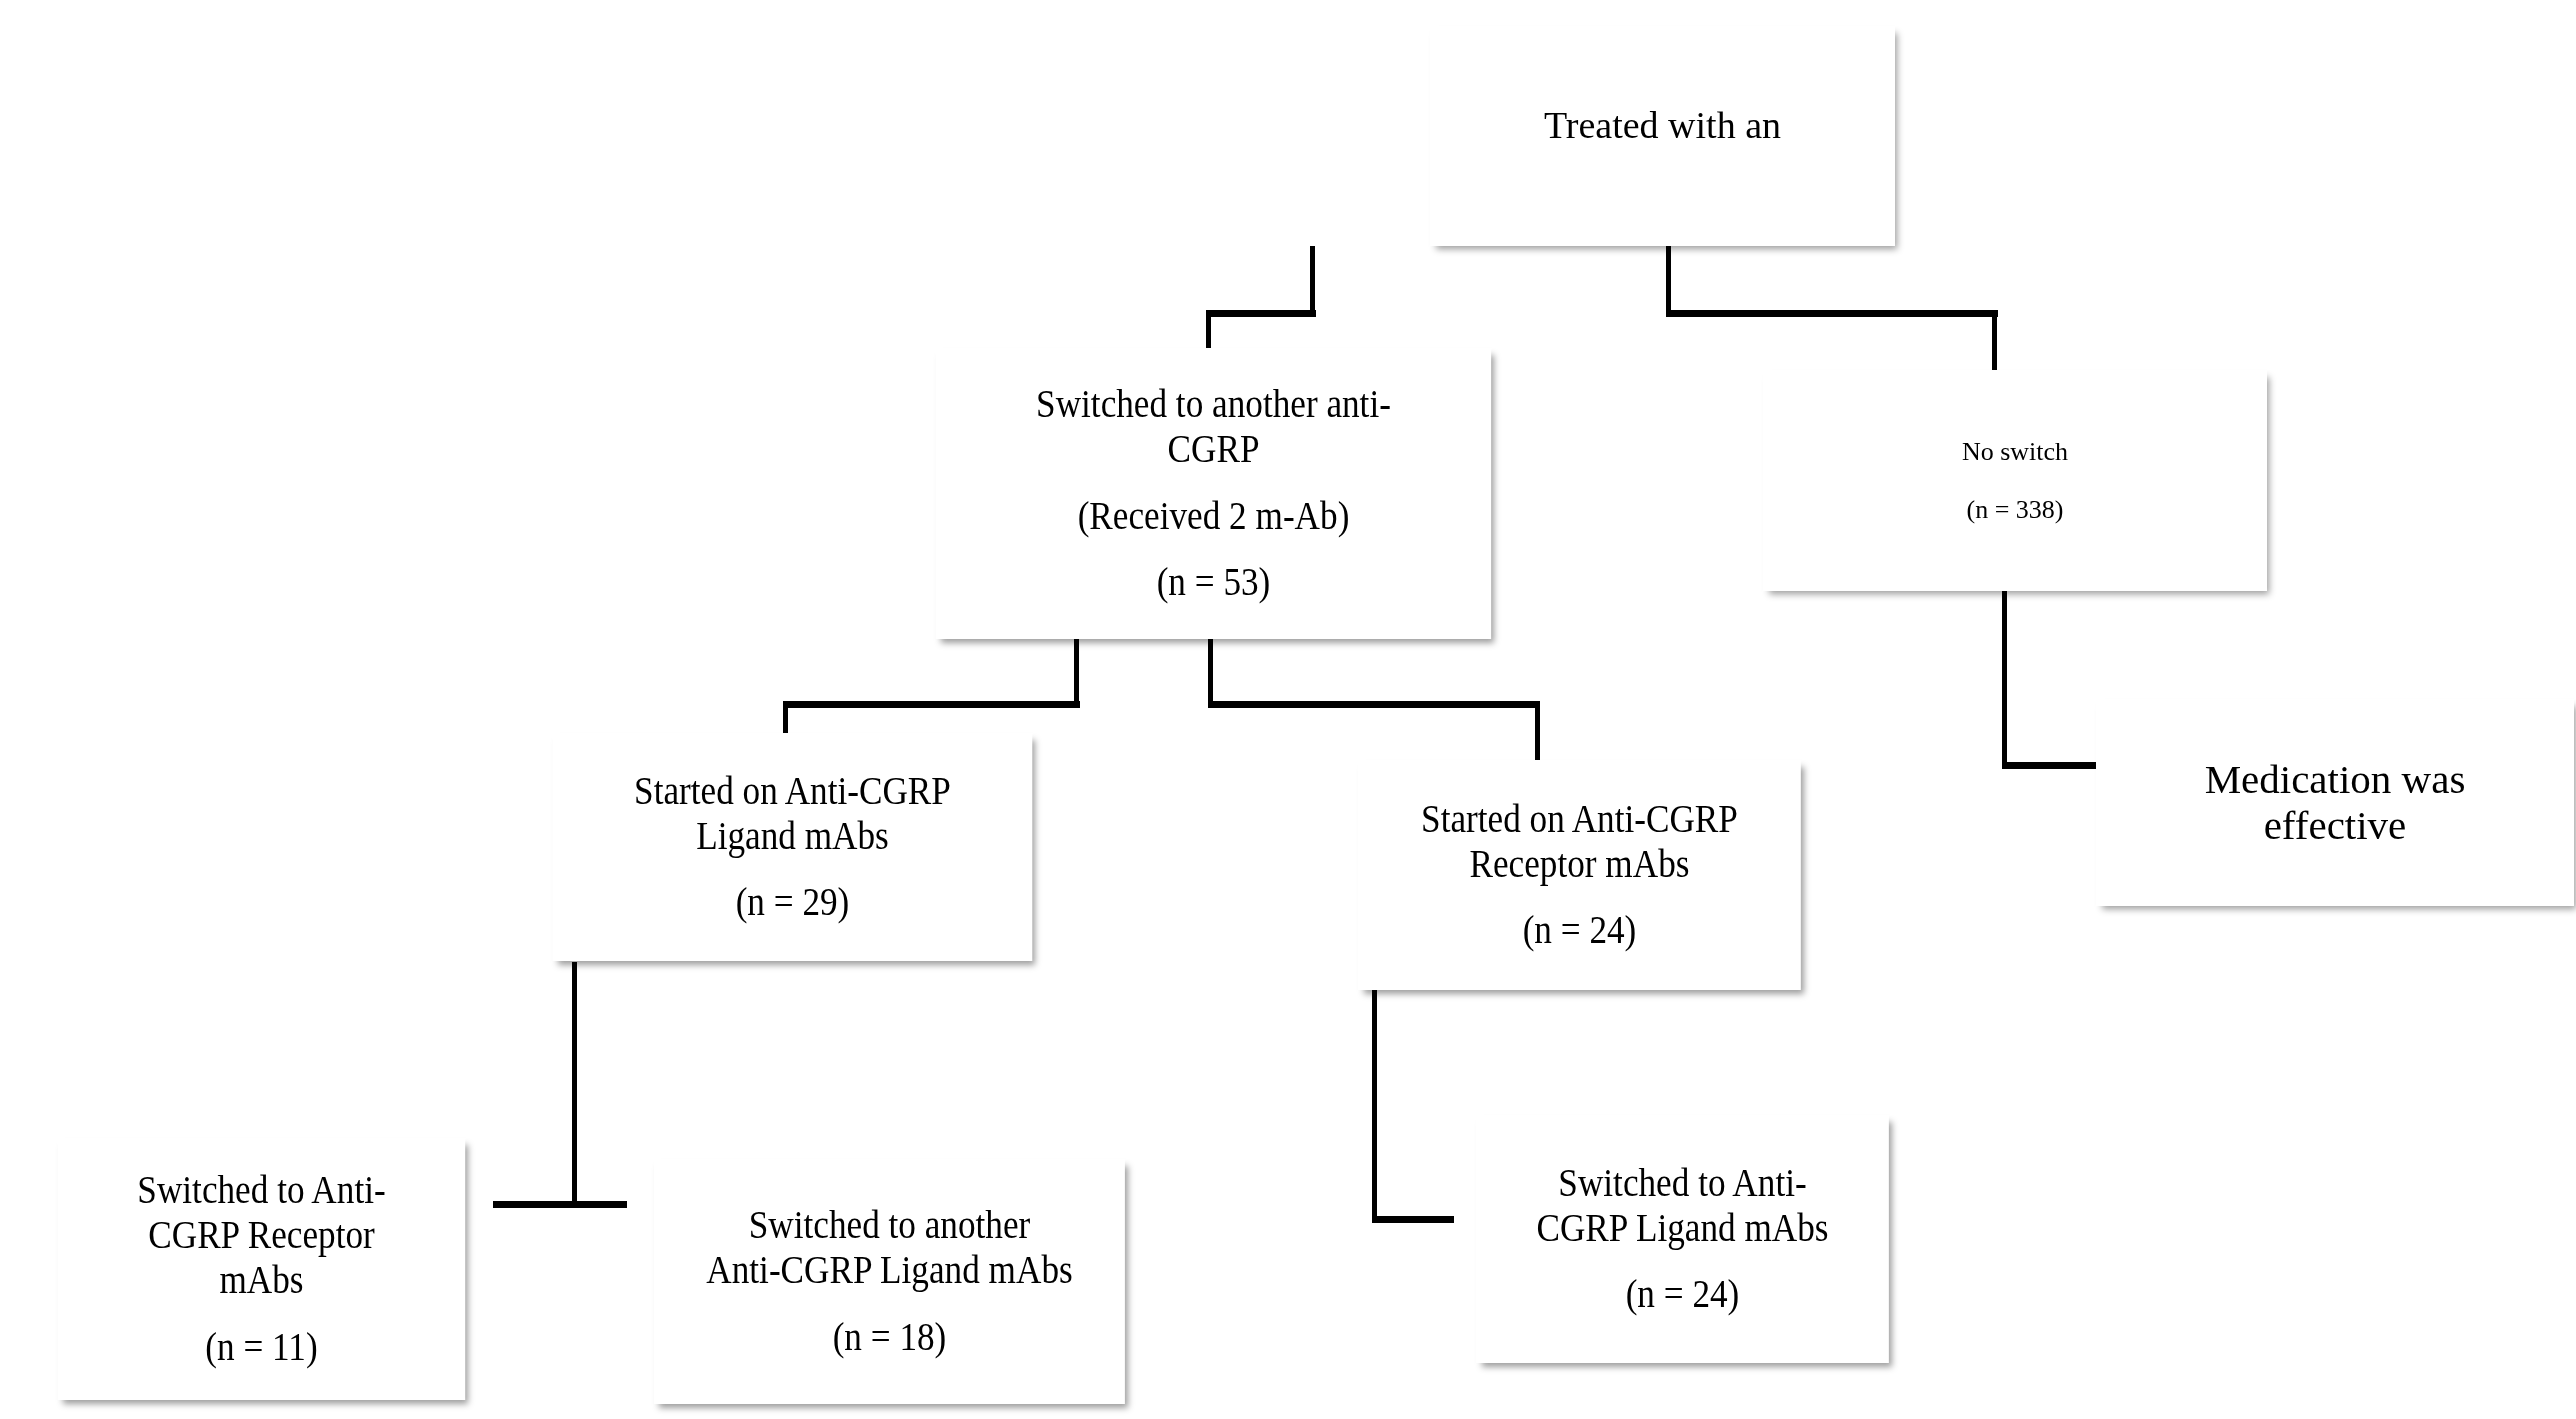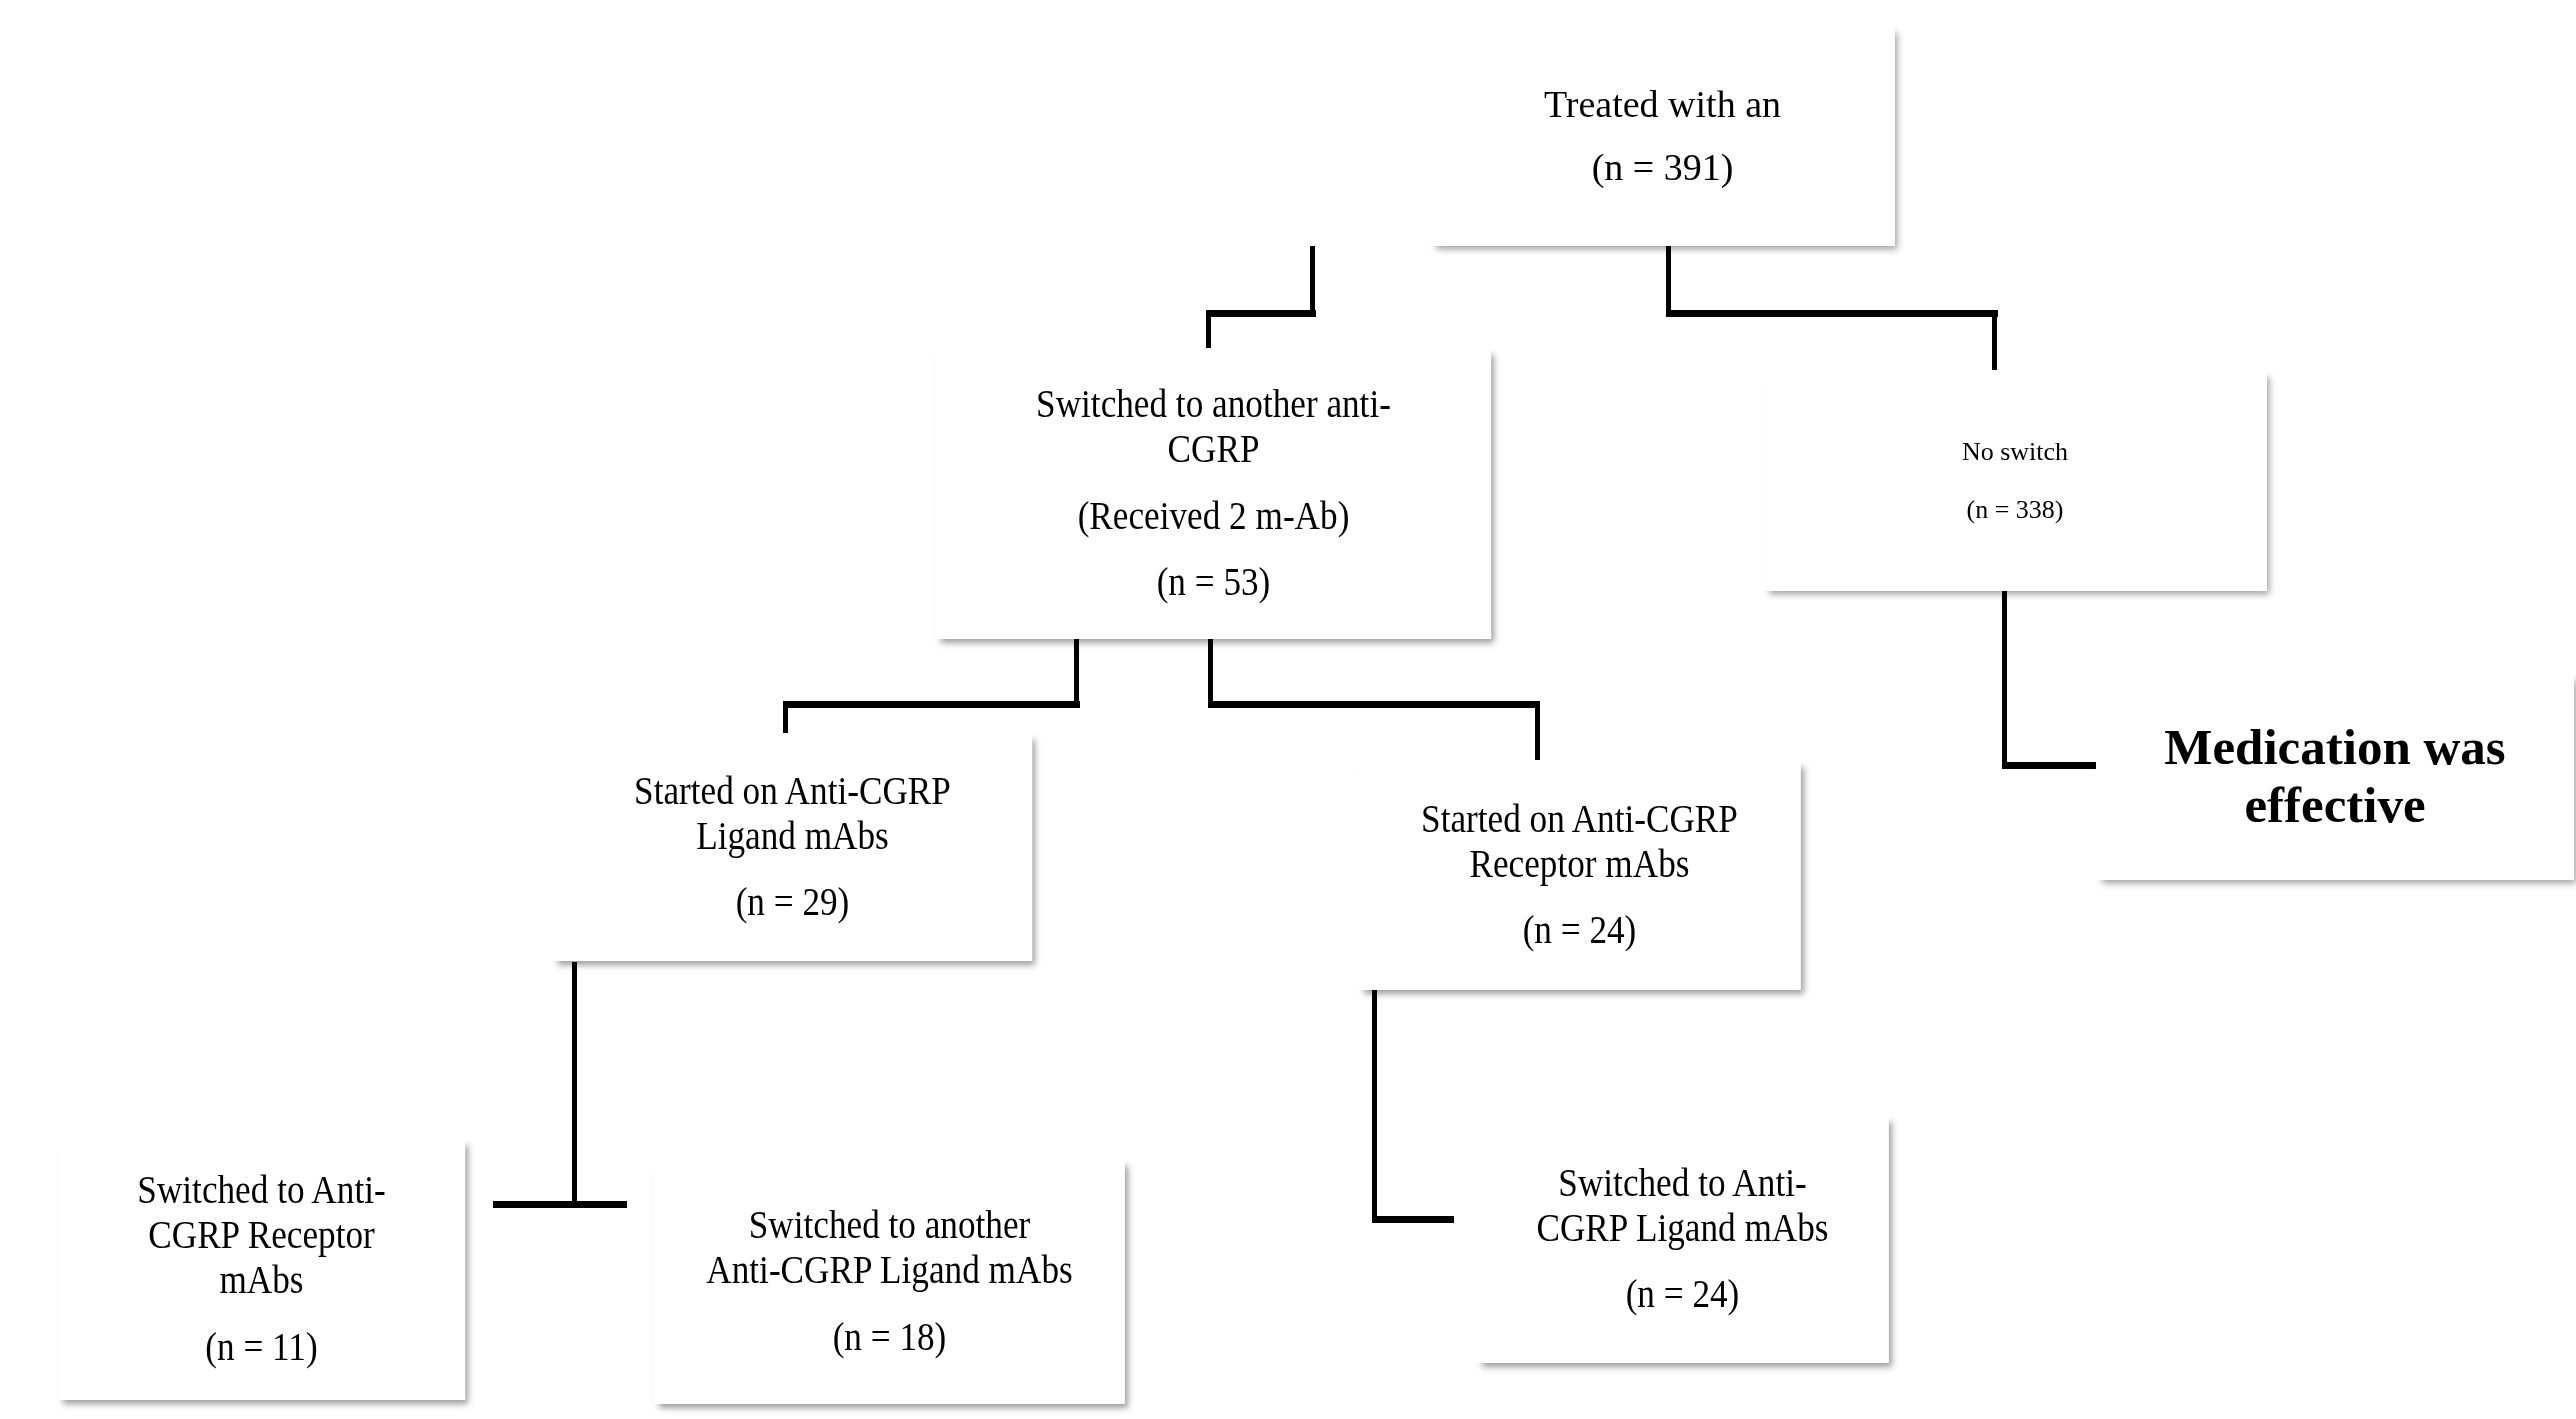--- a/index.html
+++ b/index.html
@@ -56,40 +56,39 @@
 
   <div class="edge v" style="left:572px;top:962px;height:243px;"></div>
   <div class="edge h" style="left:493px;top:1201px;width:134px;"></div>
 
   <div class="edge v" style="left:1372px;top:989px;height:233px;"></div>
   <div class="edge h" style="left:1372px;top:1216px;width:82px;"></div>
 
   <div class="node" style="left:1430px;top:26px;width:465px;height:220px;font-size:38px;">
     <span class="ln">Treated with an</span>
     <span class="gap"></span>
-    <span class="ln">(n =  391)</span>
   </div>
 
   <div class="node cond" style="left:898px;top:348px;width:631px;height:291px;font-size:40px;">
     <span class="ln">Switched to another anti-</span>
     <span class="ln">CGRP</span>
     <span class="gap"></span>
     <span class="ln">(Received 2 m-Ab)</span>
     <span class="gap"></span>
     <span class="ln">(n =  53)</span>
   </div>
 
   <div class="node" style="left:1763px;top:370px;width:504px;height:221px;font-size:26px;">
     <span class="ln">No switch</span>
     <span class="gap"></span>
     <span class="gap"></span>
     <span class="ln">(n = 338)</span>
   </div>
 
-  <div class="node" style="left:2096px;top:673px;width:478px;height:207px;font-size:51px;font-weight:bold;">
+  <div class="node" style="left:2096px;top:699px;width:478px;height:207px;font-size:41px;">
     <span class="ln">Medication was</span>
     <span class="ln">effective</span>
   </div>
 
   <div class="node cond" style="left:520px;top:733px;width:545px;height:228px;font-size:40px;">
     <span class="ln">Started on Anti-CGRP</span>
     <span class="ln">Ligand mAbs</span>
     <span class="gap"></span>
     <span class="ln">(n = 29)</span>
   </div>

